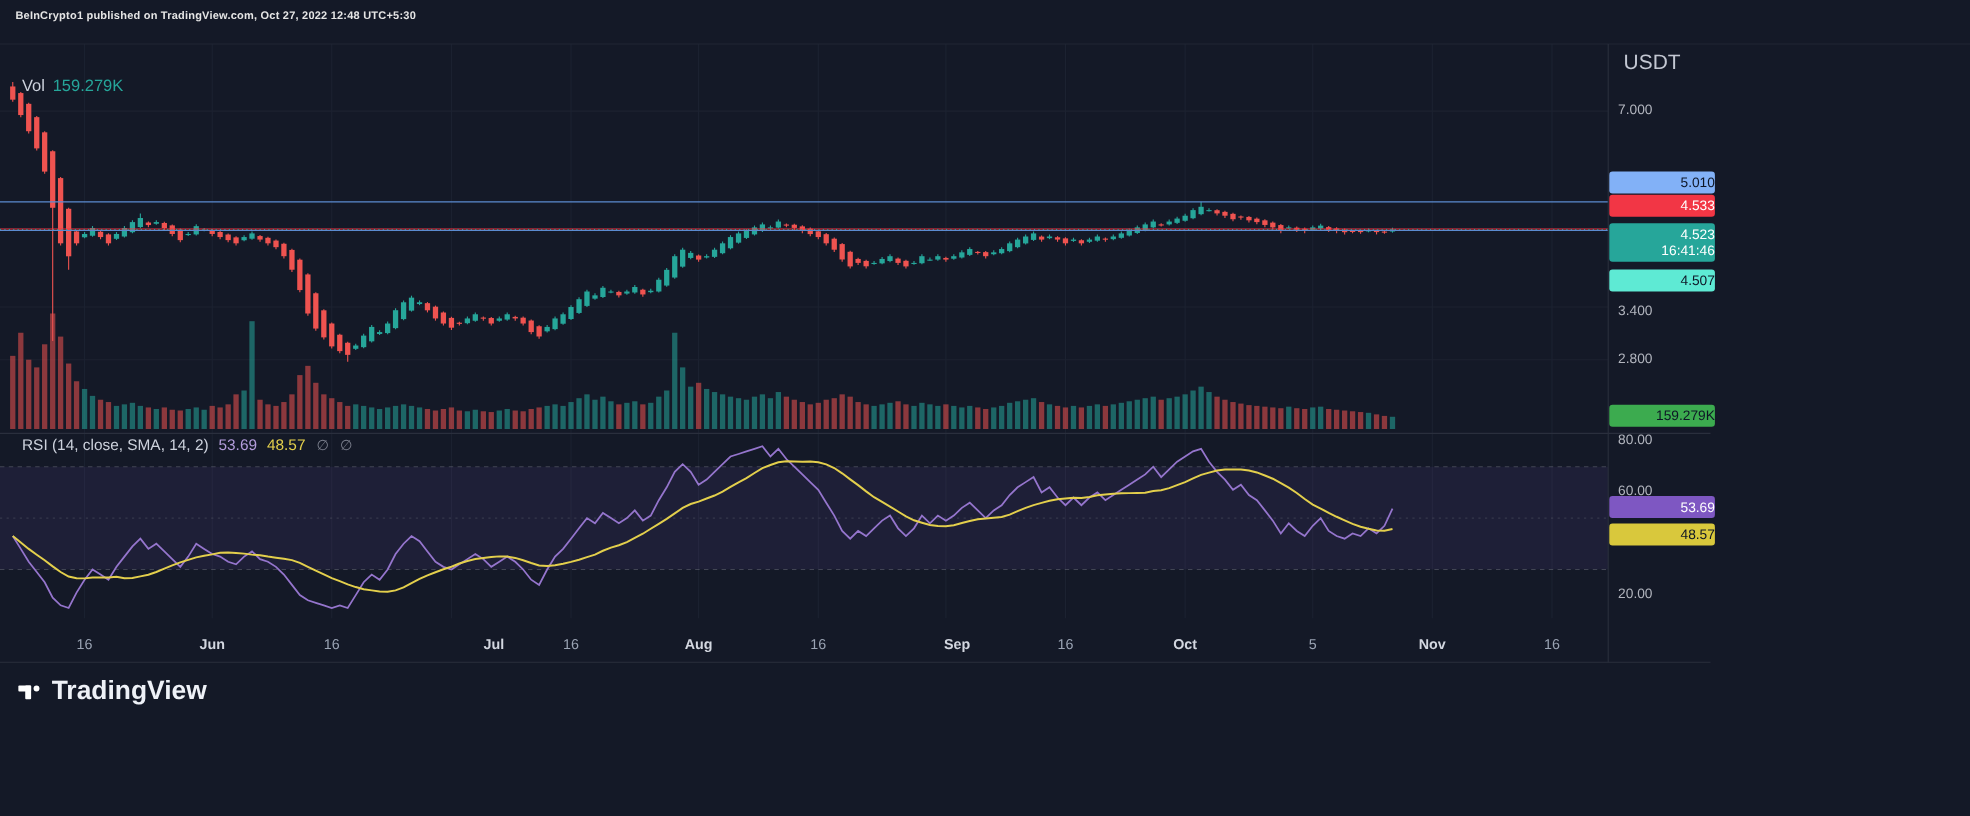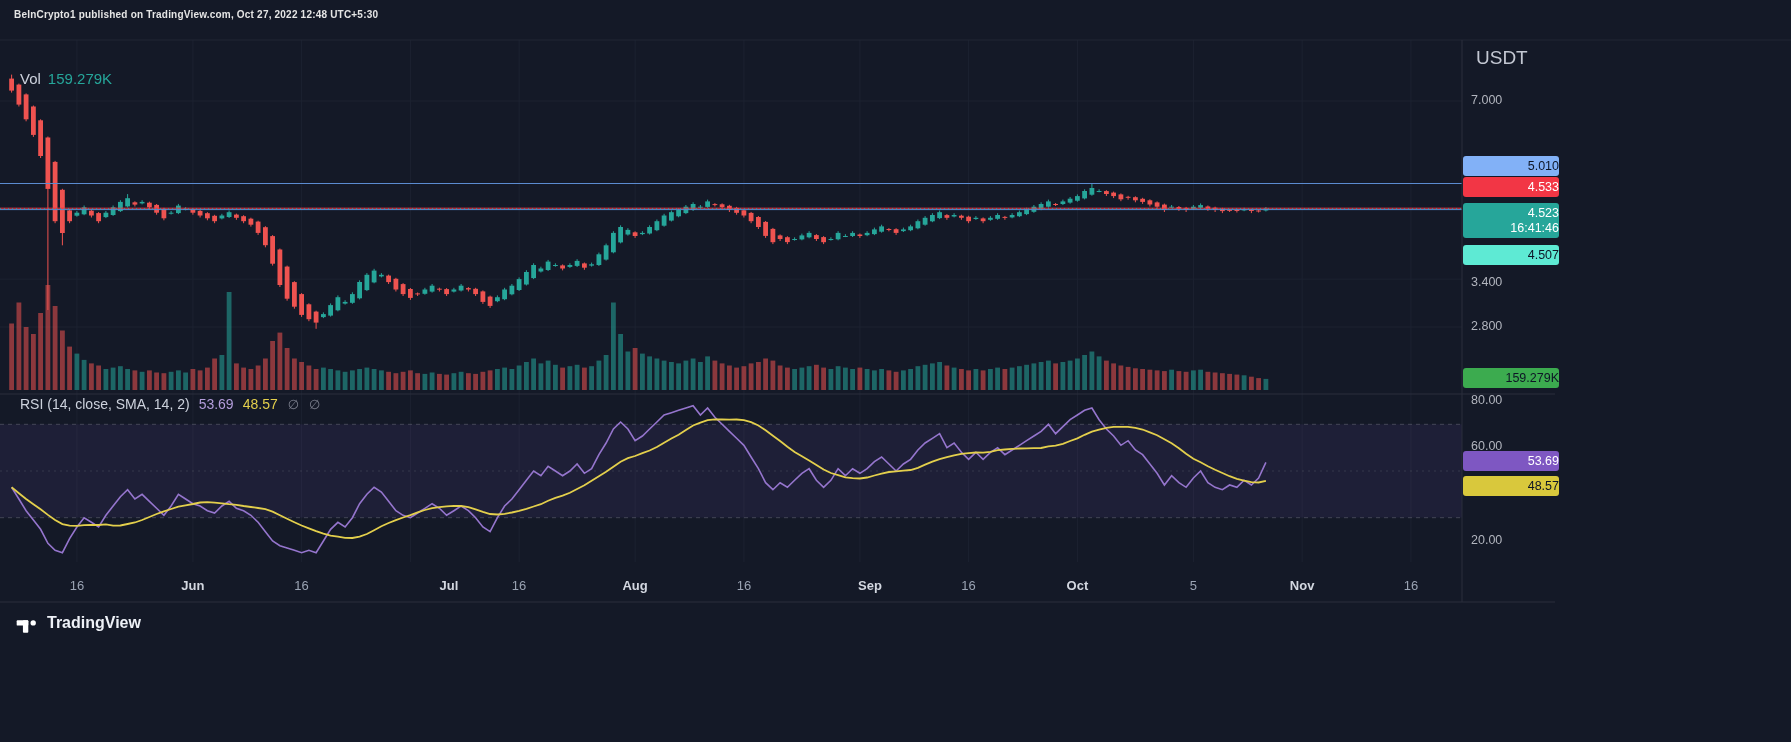--- a/index.html
+++ b/index.html
@@ -27,22 +27,22 @@
   .axis-label { position:absolute; left:1471px; font-size:12.5px; color:#b2b5be; white-space:nowrap; }
   .axis-cur  { position:absolute; left:1476px; font-size:19px; color:#c3c7d2; }
   .badge {
     position:absolute; left:1463px; width:96px; text-align:right;
     font-size:12.5px; border-radius:3px; padding:2.5px 0; line-height:15px; white-space:nowrap;
   }
   .badge .sub { display:block; }
   .tick { position:absolute; top:578px; font-size:13px; color:#9aa3b3; transform:translateX(-50%); white-space:nowrap;text-align:right; }
   .tick.major { color:#d3d7e0; font-weight:700; }
   .logo {
-    position:absolute; left:14px; top:614px; display:flex; align-items:flex-start; gap:8px;
-    color:#eef1f7; font-size:16px; font-weight:700;
+    position:absolute; left:14px; top:614px; display:flex; align-items:flex-end; gap:8px;
+    color:#eef1f7; font-size:24px; font-weight:700;
   }
 </style>
 </head>
 <body>
 
 <div id="page">
 
   <svg id="chart-svg" width="1791" height="742" viewBox="0 0 1791 742">
       <g>
         <line x1="76.9" y1="40.0" x2="76.9" y2="562.0" stroke="#1c2231"></line>

